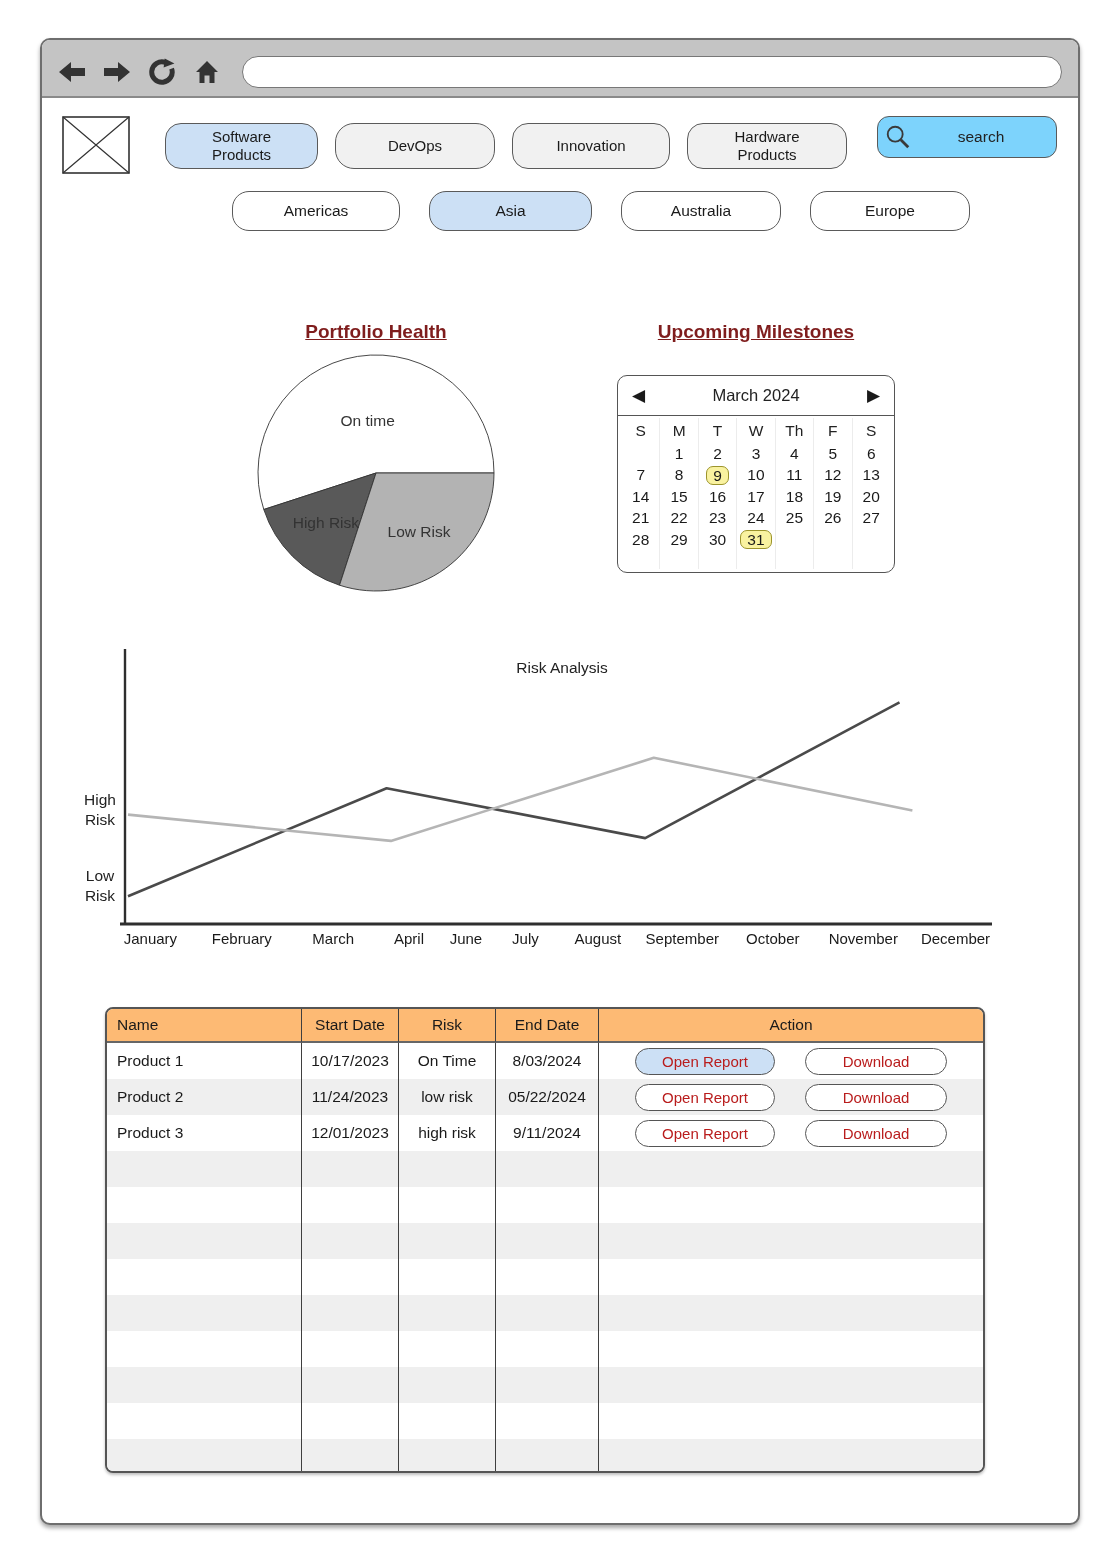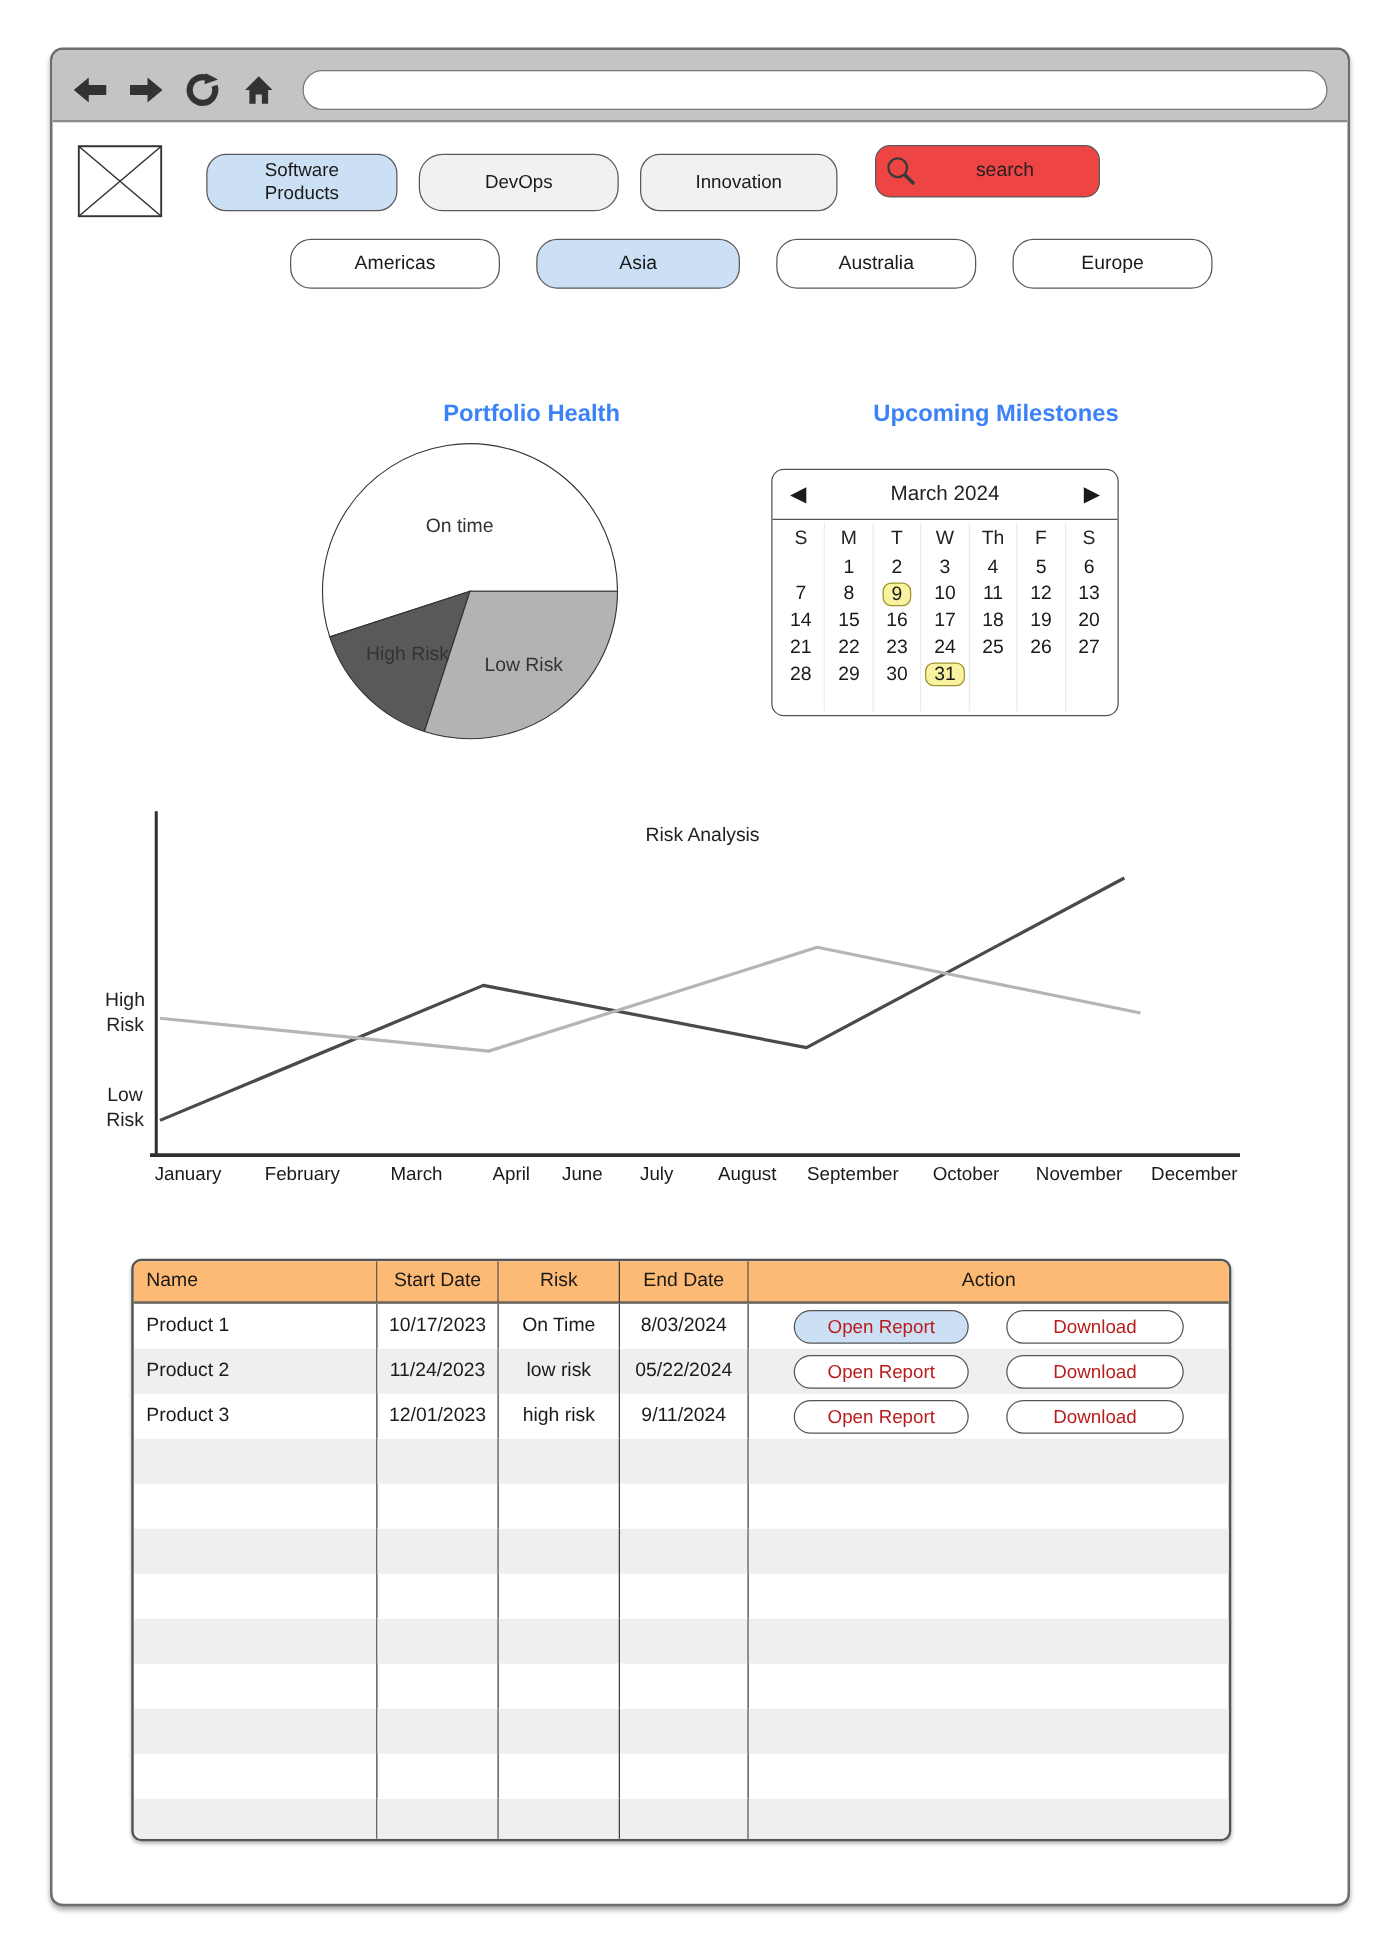--- a/index.html
+++ b/index.html
@@ -21,30 +21,30 @@
     display:flex; padding-left:20px; }
   .logo-box { width:68px; height:58px; flex:0 0 auto; }
   .tabs { display:flex; gap:17px; margin-left:35px; align-items:center; }
   .tab { height:46px; border:1.8px solid #5a5a5a; border-radius:16px; background:#f1f1f1;
     display:flex; align-items:center; justify-content:center; text-align:center;
     font-size:15px; line-height:1.17; cursor:pointer; }
   .tab .lbl { max-width:96px; }
   .tab.wide .lbl { max-width:200px; }
   .tab.active { background:#cce0f5; }
   .search-box { margin-left:30px; width:180px; height:42px; border:1.8px solid #5a5a5a;
-    border-radius:12px; background:#ef4444; display:flex; align-items:center;
+    border-radius:12px; background:#7dd3fc; display:flex; align-items:center;
     padding:0 6px; cursor:text; }
   .search-box .s-lbl { flex:1; text-align:center; font-size:15.5px; color:#222; }
   
   .region-row { position:absolute; left:190px; top:151px; display:flex; gap:29px; }
   .region { height:40px; border:1.8px solid #5a5a5a; border-radius:17px; background:#fff;
     display:flex; align-items:center; justify-content:center; font-size:15.5px; cursor:pointer; }
   .region.active { background:#cce0f5; }
   
-  .sec-title { position:absolute; font-size:19px; font-weight:bold; text-align:right; color:#3b82f6; }
+  .sec-title { position:absolute; font-size:19px; font-weight:bold; text-align:center; color:#7f1d1d;text-decoration:underline; }
   #pie-title { left:214px; top:281px; width:240px; }
   #cal-title { left:575px; top:281px; width:278px; }
   #pie-svg { position:absolute; left:213px; top:312px; }
   
   .calendar { position:absolute; left:575px; top:335px; width:278px; height:198px;
     background:#fff; border:1.6px solid #555; border-radius:10px; }
   .cal-header { height:40px; display:flex; align-items:center; justify-content:space-between;
     padding:0 10px; border-bottom:1.6px solid #555; }
   .cal-month { font-size:16.5px; color:#222; }
   .cal-arrow { background:none; border:none; font-size:17px; color:#1a1a1a; cursor:pointer; padding:0 4px; }
@@ -115,20 +115,23 @@
     </div>
     <div class="tabs" id="tabs">
         <div class="tab active" style="width: 153px;">
           <span class="lbl">Software Products</span>
         </div>
         <div class="tab wide" style="width: 160px; border-radius: 19px;">
           <span class="lbl">DevOps</span>
         </div>
         <div class="tab wide" style="width: 158px;">
           <span class="lbl">Innovation</span>
+        </div>
+        <div class="tab" style="width: 160px;">
+          <span class="lbl">Hardware Products</span>
         </div>
       </div>
     <div class="search-box">
       <svg width="28" height="28" viewBox="0 0 30 30">
           <circle cx="12" cy="12" r="8" fill="none" stroke="#3a3a3a" stroke-width="2"></circle>
           <path d="M18 18 L26 26" stroke="#3a3a3a" stroke-width="3"></path>
         </svg>
       <span class="s-lbl">search</span>
     </div>
   </div>

